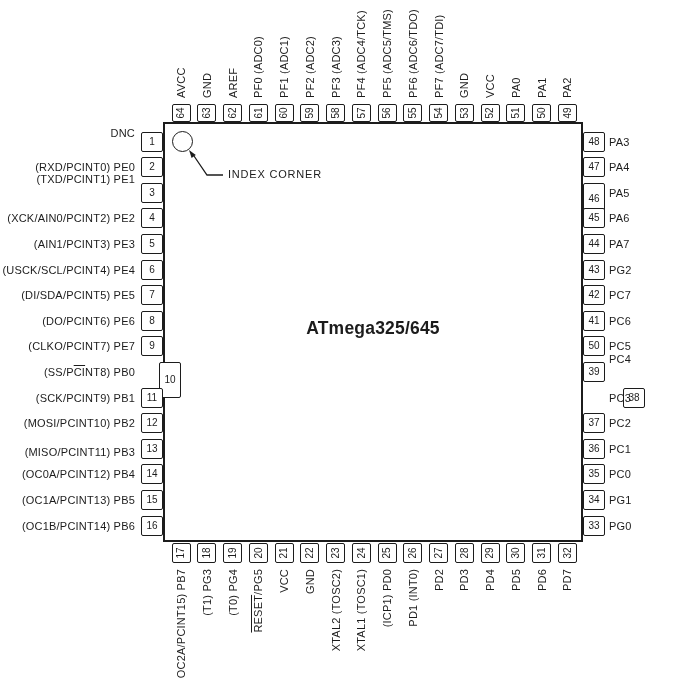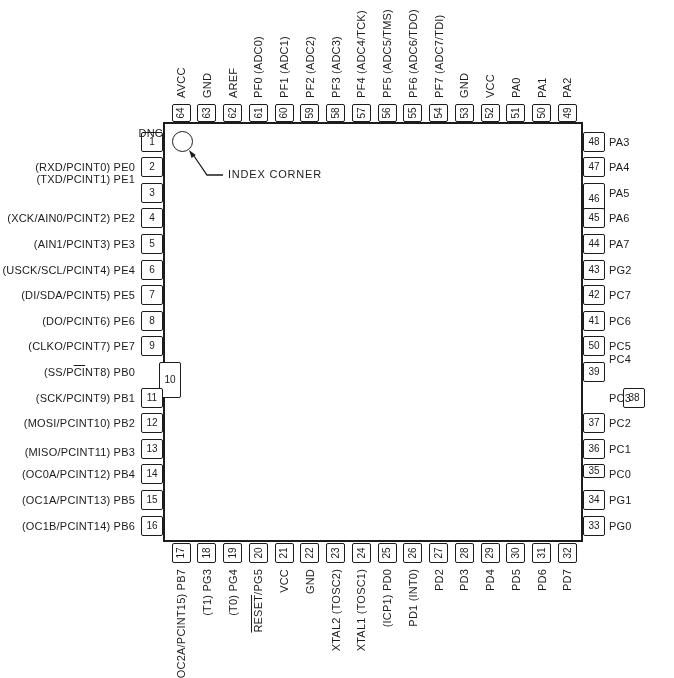--- a/index.html
+++ b/index.html
@@ -80,20 +80,21 @@
 
 <div id="stage">
 
   <div class="wm" id="wm-brand">华强芯城</div>
   <div class="wm" id="wm-url">www.hqchip.com</div>
   <div class="wm" id="wm-divider"></div>
   <div class="wm" id="wm-tagline">元器件在线商城</div>
 
   <div id="chip-body"></div>
 
+  <div id="chip-title">ATmega325/645</div>
 
   <div id="index-circle"></div>
   <svg id="index-arrow" width="150" height="60" viewBox="0 0 150 60">
     <polyline points="53,45 37,45 24,26" fill="none" stroke="#1c1c1c" stroke-width="1.3"></polyline>
     <polygon points="19,20 25.8,25 21.6,28" fill="#1c1c1c"></polygon>
   </svg>
   <div id="index-label">INDEX CORNER</div>
 
   <div id="pins-top">
       <div class="pin-box vnum" style="width: 19px; height: 18px; left: 171.5px; top: 104px;">
@@ -158,21 +159,21 @@
       <div class="pin-label side-top" style="left: 534.5px; top: 98px;">PA1</div>
       <div class="pin-box vnum" style="width: 19px; height: 18px; left: 557.75px; top: 104px;">
         <span>49</span>
       </div>
       <div class="pin-label side-top" style="left: 560.25px; top: 98px;">PA2</div>
     </div>
   <div id="pins-left">
       <div class="pin-box" style="width: 22px; height: 20px; left: 141px; top: 131.5px;">
         <span>1</span>
       </div>
-      <div class="pin-label side-left" style="top: 126px; margin-left: 28px;">DNC</div>
+      <div class="pin-label side-left" style="top: 126px;">DNC</div>
       <div class="pin-box" style="width: 22px; height: 20px; left: 141px; top: 157.1px;">
         <span>2</span>
       </div>
       <div class="pin-label side-left" style="top: 160.1px;">(RXD/PCINT0) PE0</div>
       <div class="pin-box" style="width: 22px; height: 20px; left: 141px; top: 182.7px;">
         <span>3</span>
       </div>
       <div class="pin-label side-left" style="top: 172px;">(TXD/PCINT1) PE1</div>
       <div class="pin-box" style="width: 22px; height: 20px; left: 141px; top: 208.3px;">
         <span>4</span>
@@ -273,21 +274,21 @@
       </div>
       <div class="pin-label side-right" style="top: 390.5px;">PC3</div>
       <div class="pin-box" style="width: 22px; height: 20px; left: 583px; top: 413.1px;">
         <span>37</span>
       </div>
       <div class="pin-label side-right" style="top: 416.1px;">PC2</div>
       <div class="pin-box" style="width: 22px; height: 20px; left: 583px; top: 438.7px;">
         <span>36</span>
       </div>
       <div class="pin-label side-right" style="top: 441.7px;">PC1</div>
-      <div class="pin-box" style="width: 22px; height: 14px; left: 583px; top: 464.3px;">
+      <div class="pin-box" style="width: 22px; height: 20px; left: 583px; top: 464.3px;">
         <span>35</span>
       </div>
       <div class="pin-label side-right" style="top: 467.3px;">PC0</div>
       <div class="pin-box" style="width: 22px; height: 20px; left: 583px; top: 489.9px;">
         <span>34</span>
       </div>
       <div class="pin-label side-right" style="top: 492.9px;">PG1</div>
       <div class="pin-box" style="width: 22px; height: 20px; left: 583px; top: 515.5px;">
         <span>33</span>
       </div>

